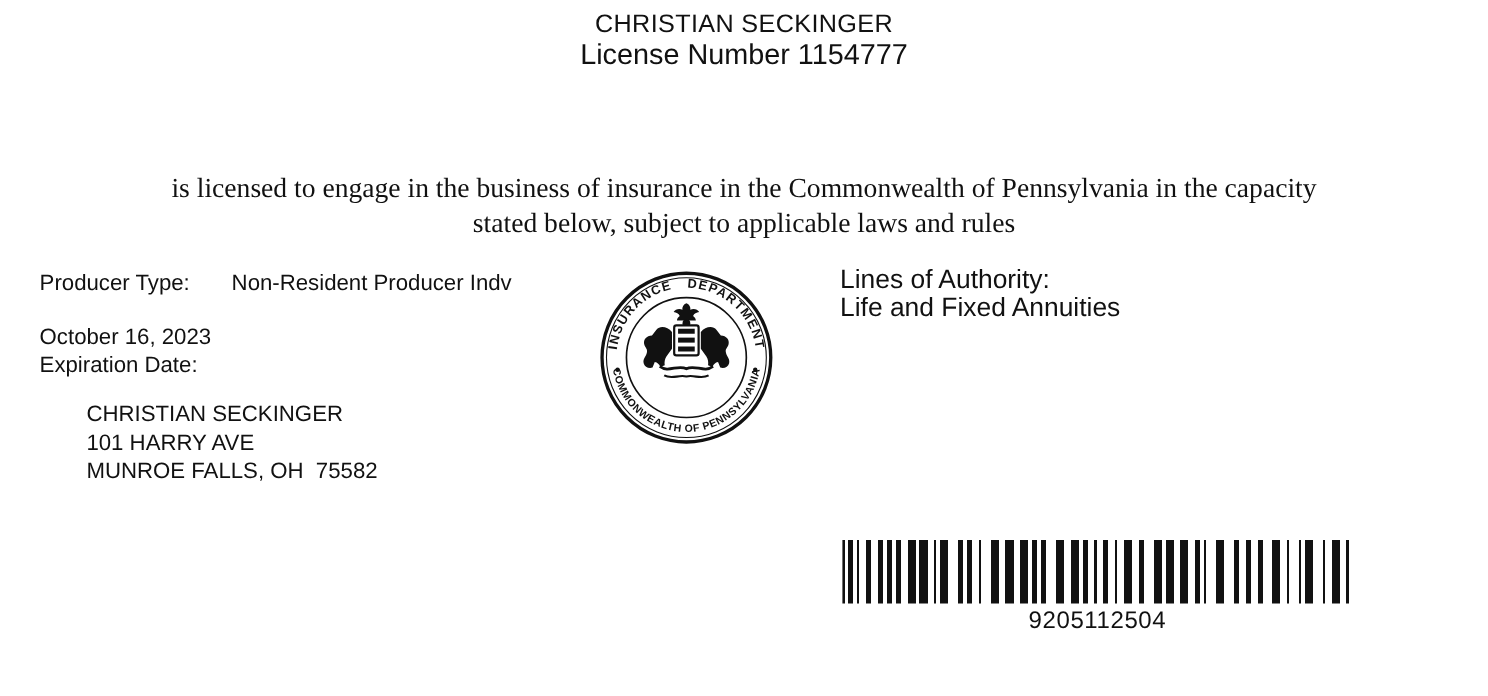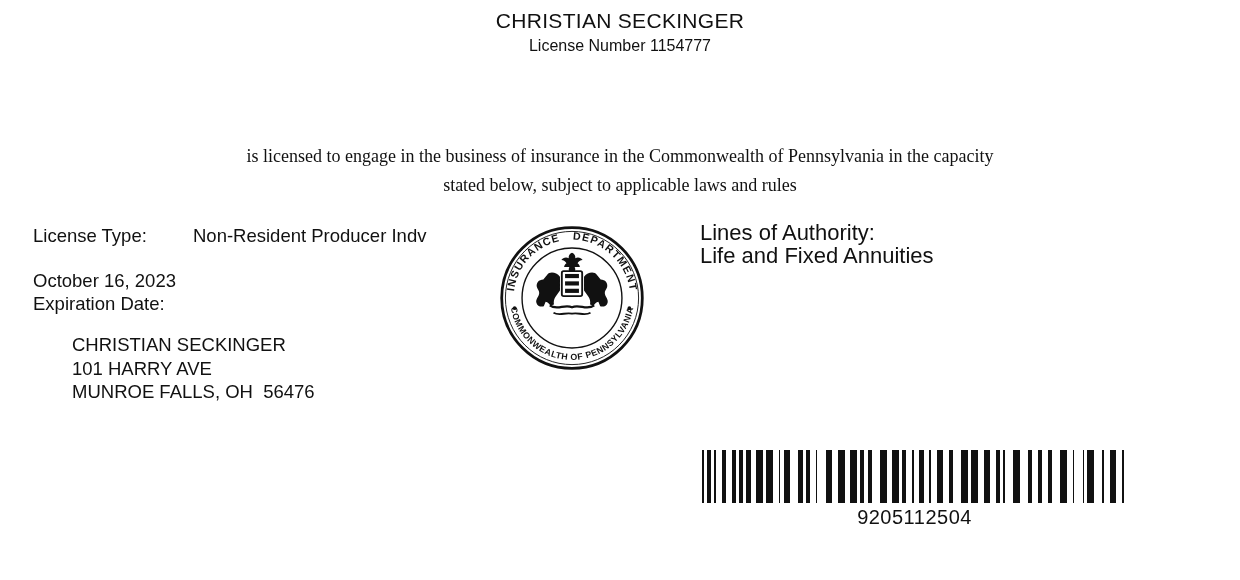--- a/index.html
+++ b/index.html
@@ -14,29 +14,29 @@
   }
 
   .header {
     position: absolute;
     top: 8px; left: 0;
     width: 100%;
     text-align: center;
     font-family: "Liberation Sans", sans-serif;
   }
   .header .name   { font-size: 21px; line-height: 26px; letter-spacing: 0.3px; }
-  .header .licno  { font-size: 16px; line-height: 24px; }
+  .header .licno  { font-size: 24px; line-height: 24px; }
 
   .statement {
     position: absolute;
     top: 142px; left: 0;
     width: 100%;
     text-align: center;
     font-family: "Liberation Serif", serif;
-    font-size: 18px;
+    font-size: 23px;
     line-height: 29px;
   }
 
   .fields {
     position: absolute;
     left: 33px; top: 224px;
     font-family: "Liberation Sans", sans-serif;
     font-size: 18.5px;
     line-height: 23px;
   }
@@ -98,36 +98,36 @@
     <div class="licno">License Number 1154777</div>
   </div>
 
   <div class="statement">
     <div>is licensed to engage in the business of insurance in the Commonwealth of Pennsylvania in the capacity</div>
     <div>stated below, subject to applicable laws and rules</div>
   </div>
 
   <div class="fields">
     <div class="frow">
-      <div class="flabel">License Type:</div>
+      <div class="flabel">Producer Type:</div>
       <div class="fvalue">Non-Resident Producer Indv</div>
     </div>
     <div class="fspacer"></div>
     <div class="frow">
       <div class="fvalue">October 16, 2023</div>
     </div>
     <div class="frow">
       <div class="flabel">Expiration Date:</div>
     </div>
   </div>
 
   <div class="address">
     <div>CHRISTIAN SECKINGER</div>
     <div>101 HARRY AVE</div>
-    <div>MUNROE FALLS, OH  56476</div>
+    <div>MUNROE FALLS, OH  75582</div>
   </div>
 
   <div class="authority">
     <div>Lines of Authority:</div>
     <div>Life and Fixed Annuities</div>
   </div>
 
   <svg class="seal" viewBox="0 0 160 160" xmlns="http://www.w3.org/2000/svg">
     <defs>
       <path id="arcTop" d="M 17 80 A 63 63 0 0 1 143 80" fill="none"></path>

